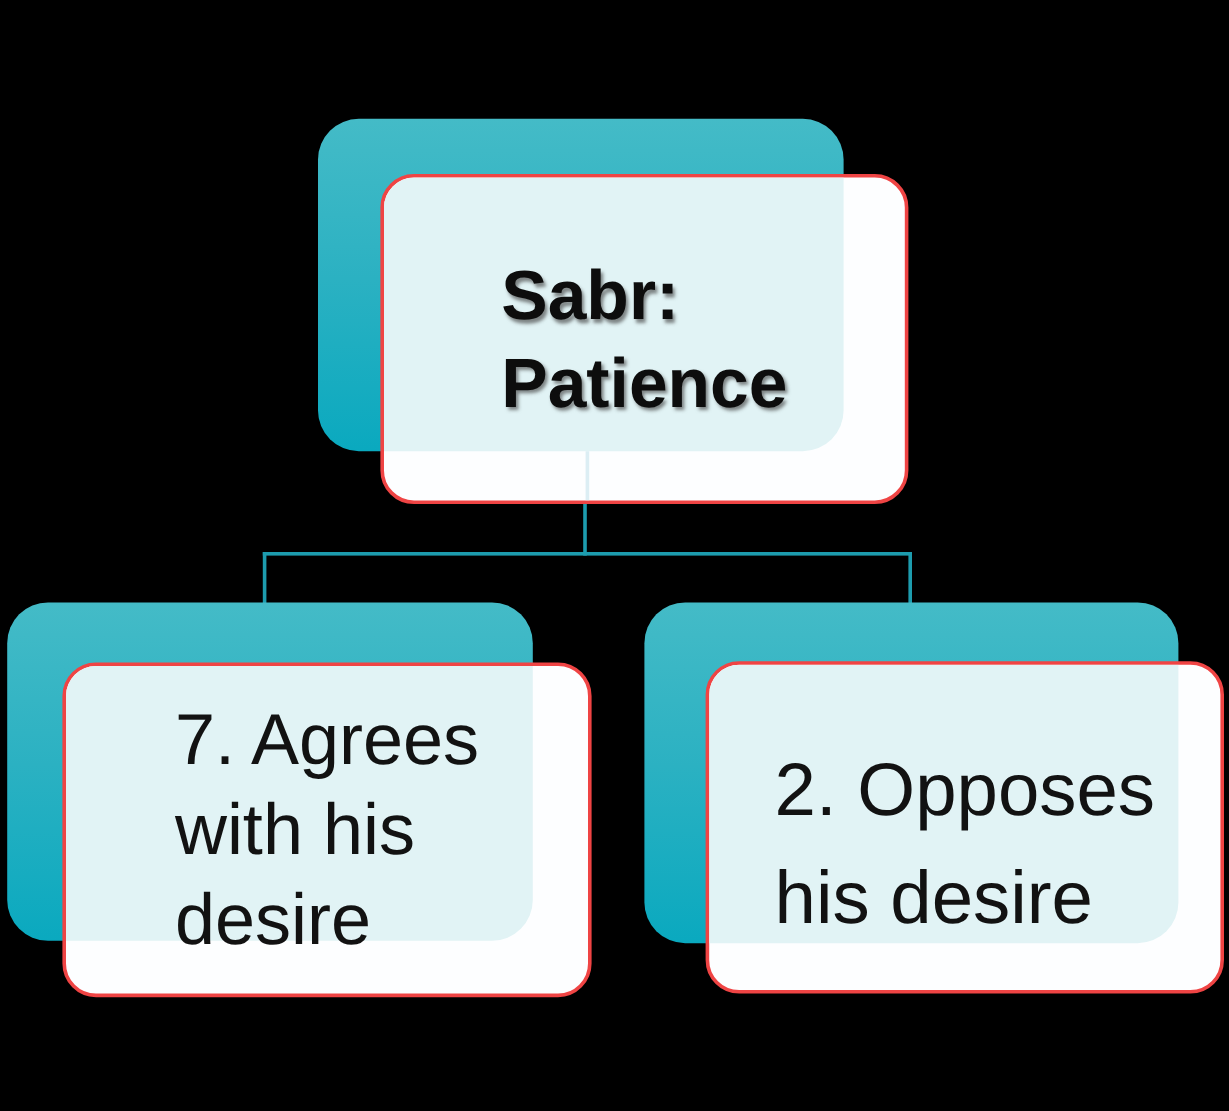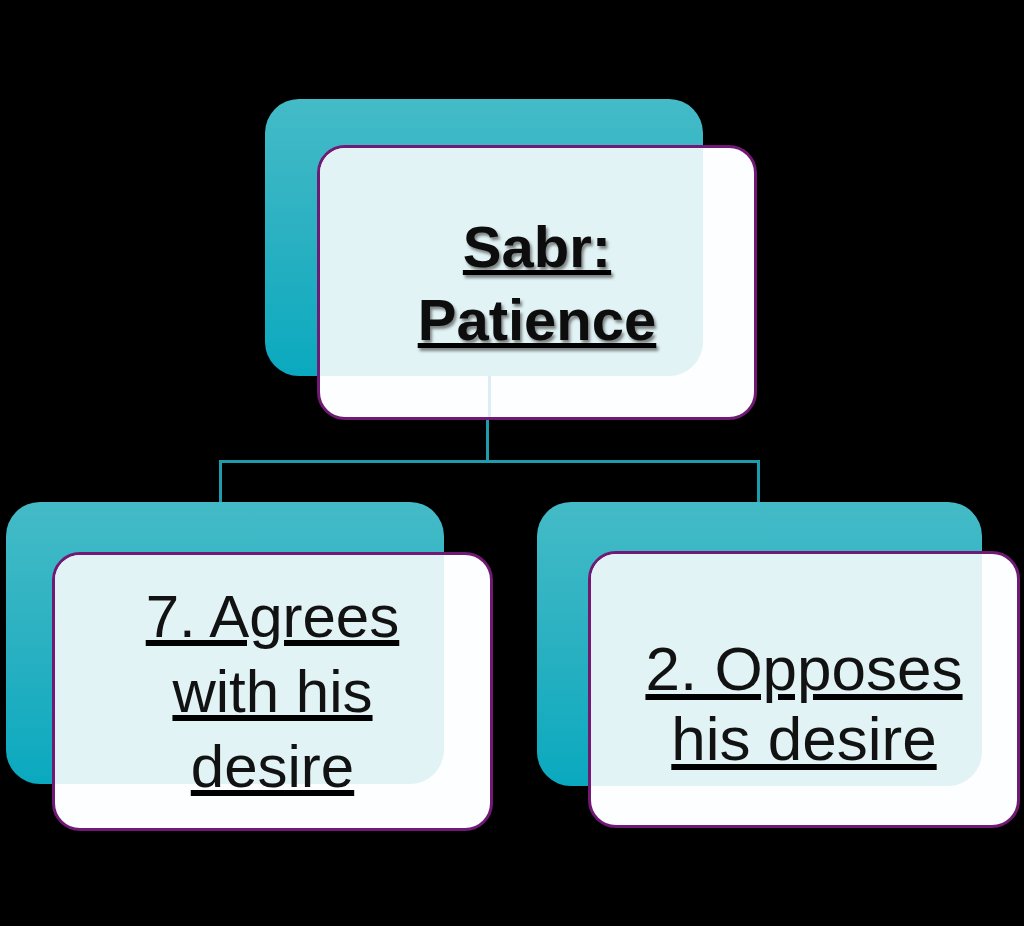--- a/index.html
+++ b/index.html
@@ -31,29 +31,28 @@
   .node { position: absolute; z-index: 2; }
 
   .back-panel {
     position: absolute;
     background: linear-gradient(180deg, #44bbc7 0%, #2bb1c2 48%, #0aa9bf 100%);
     border-radius: 34px;
   }
   .front-panel {
     position: absolute;
     background: #fdfeff;
-    border: 3px solid #701a75;
+    border: 3px solid #ef4444;
     border-radius: 28px;
     box-sizing: border-box;
     overflow: hidden;
     display: flex;
     align-items: center;
     justify-content: center;
-    text-align: center;
-    text-decoration: underline;
+    text-align: left;
   }
   
   .overlap-tint {
     position: absolute;
     left: 0; top: 0;
     background: #e1f3f5;
     border-bottom-right-radius: 34px;
   }
   
   .seam-line {
@@ -73,21 +72,21 @@
     color: #0d0d0d;
     text-shadow: 2px 3px 3px rgba(70, 70, 70, 0.65);
   }
   .child1-label {
     font-size: 60px;
     line-height: 75px;
     font-weight: 400;
   }
   .child2-label {
     font-size: 62px;
-    line-height: 70px;
+    line-height: 90px;
     font-weight: 400;
     margin-top: 29px;
   }
 
   
   .node-root        { left: 265px; top:  99px; width: 492px; height: 321px; }
   .node-root .back-panel  { left: 0;   top: 0;   width: 438px; height: 277px; }
   .node-root .front-panel { left: 52px; top: 46px; width: 440px; height: 275px; }
   .node-root .overlap-tint{ width: 383px; height: 228px; }
   .node-root .seam-line   { left: 168px; top: 228px; width: 3px; height: 41px; }

